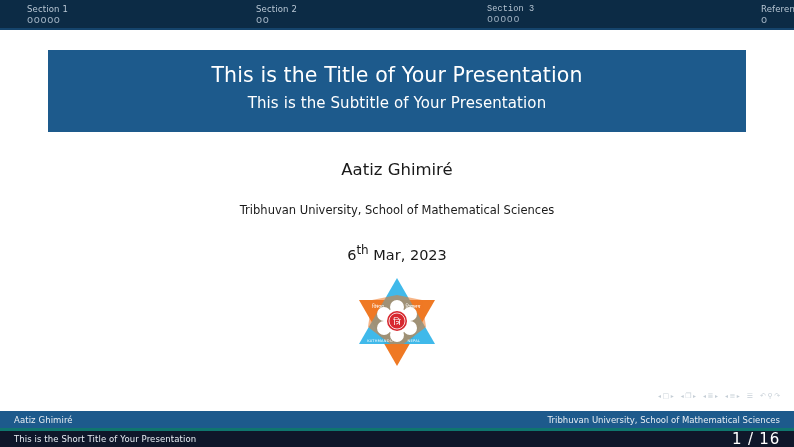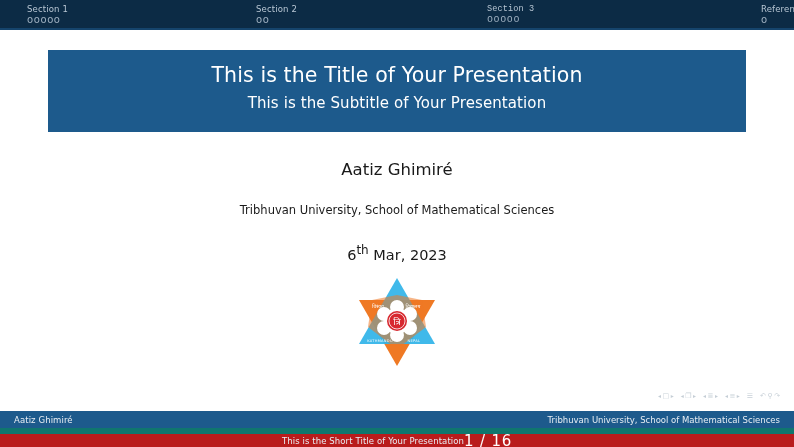--- a/index.html
+++ b/index.html
@@ -172,27 +172,27 @@
     align-items: center;
     justify-content: space-between;
     box-sizing: border-box;
     padding: 0 14px;
   }
   .footer-bottom {
     position: absolute;
     top: 17px; left: 0;
     width: 794px;
     height: 19px;
-    background: #b91c1c;
+    background: #0f172a;
     display: flex;
     align-items: center;
-    justify-content: center;
+    justify-content: space-between;
     box-sizing: border-box;
     padding: 0 14px;
-    border-top: 6px solid #0f766e;
+    border-top: 3px solid #0f766e;
   }
   .footer-text {
     color: #e8eef4;
     font-size: 8.5px;
     line-height: 10px;
     white-space: nowrap;
     letter-spacing: .1px;
   }
   .footer-right {
     color: #e8eef4;

